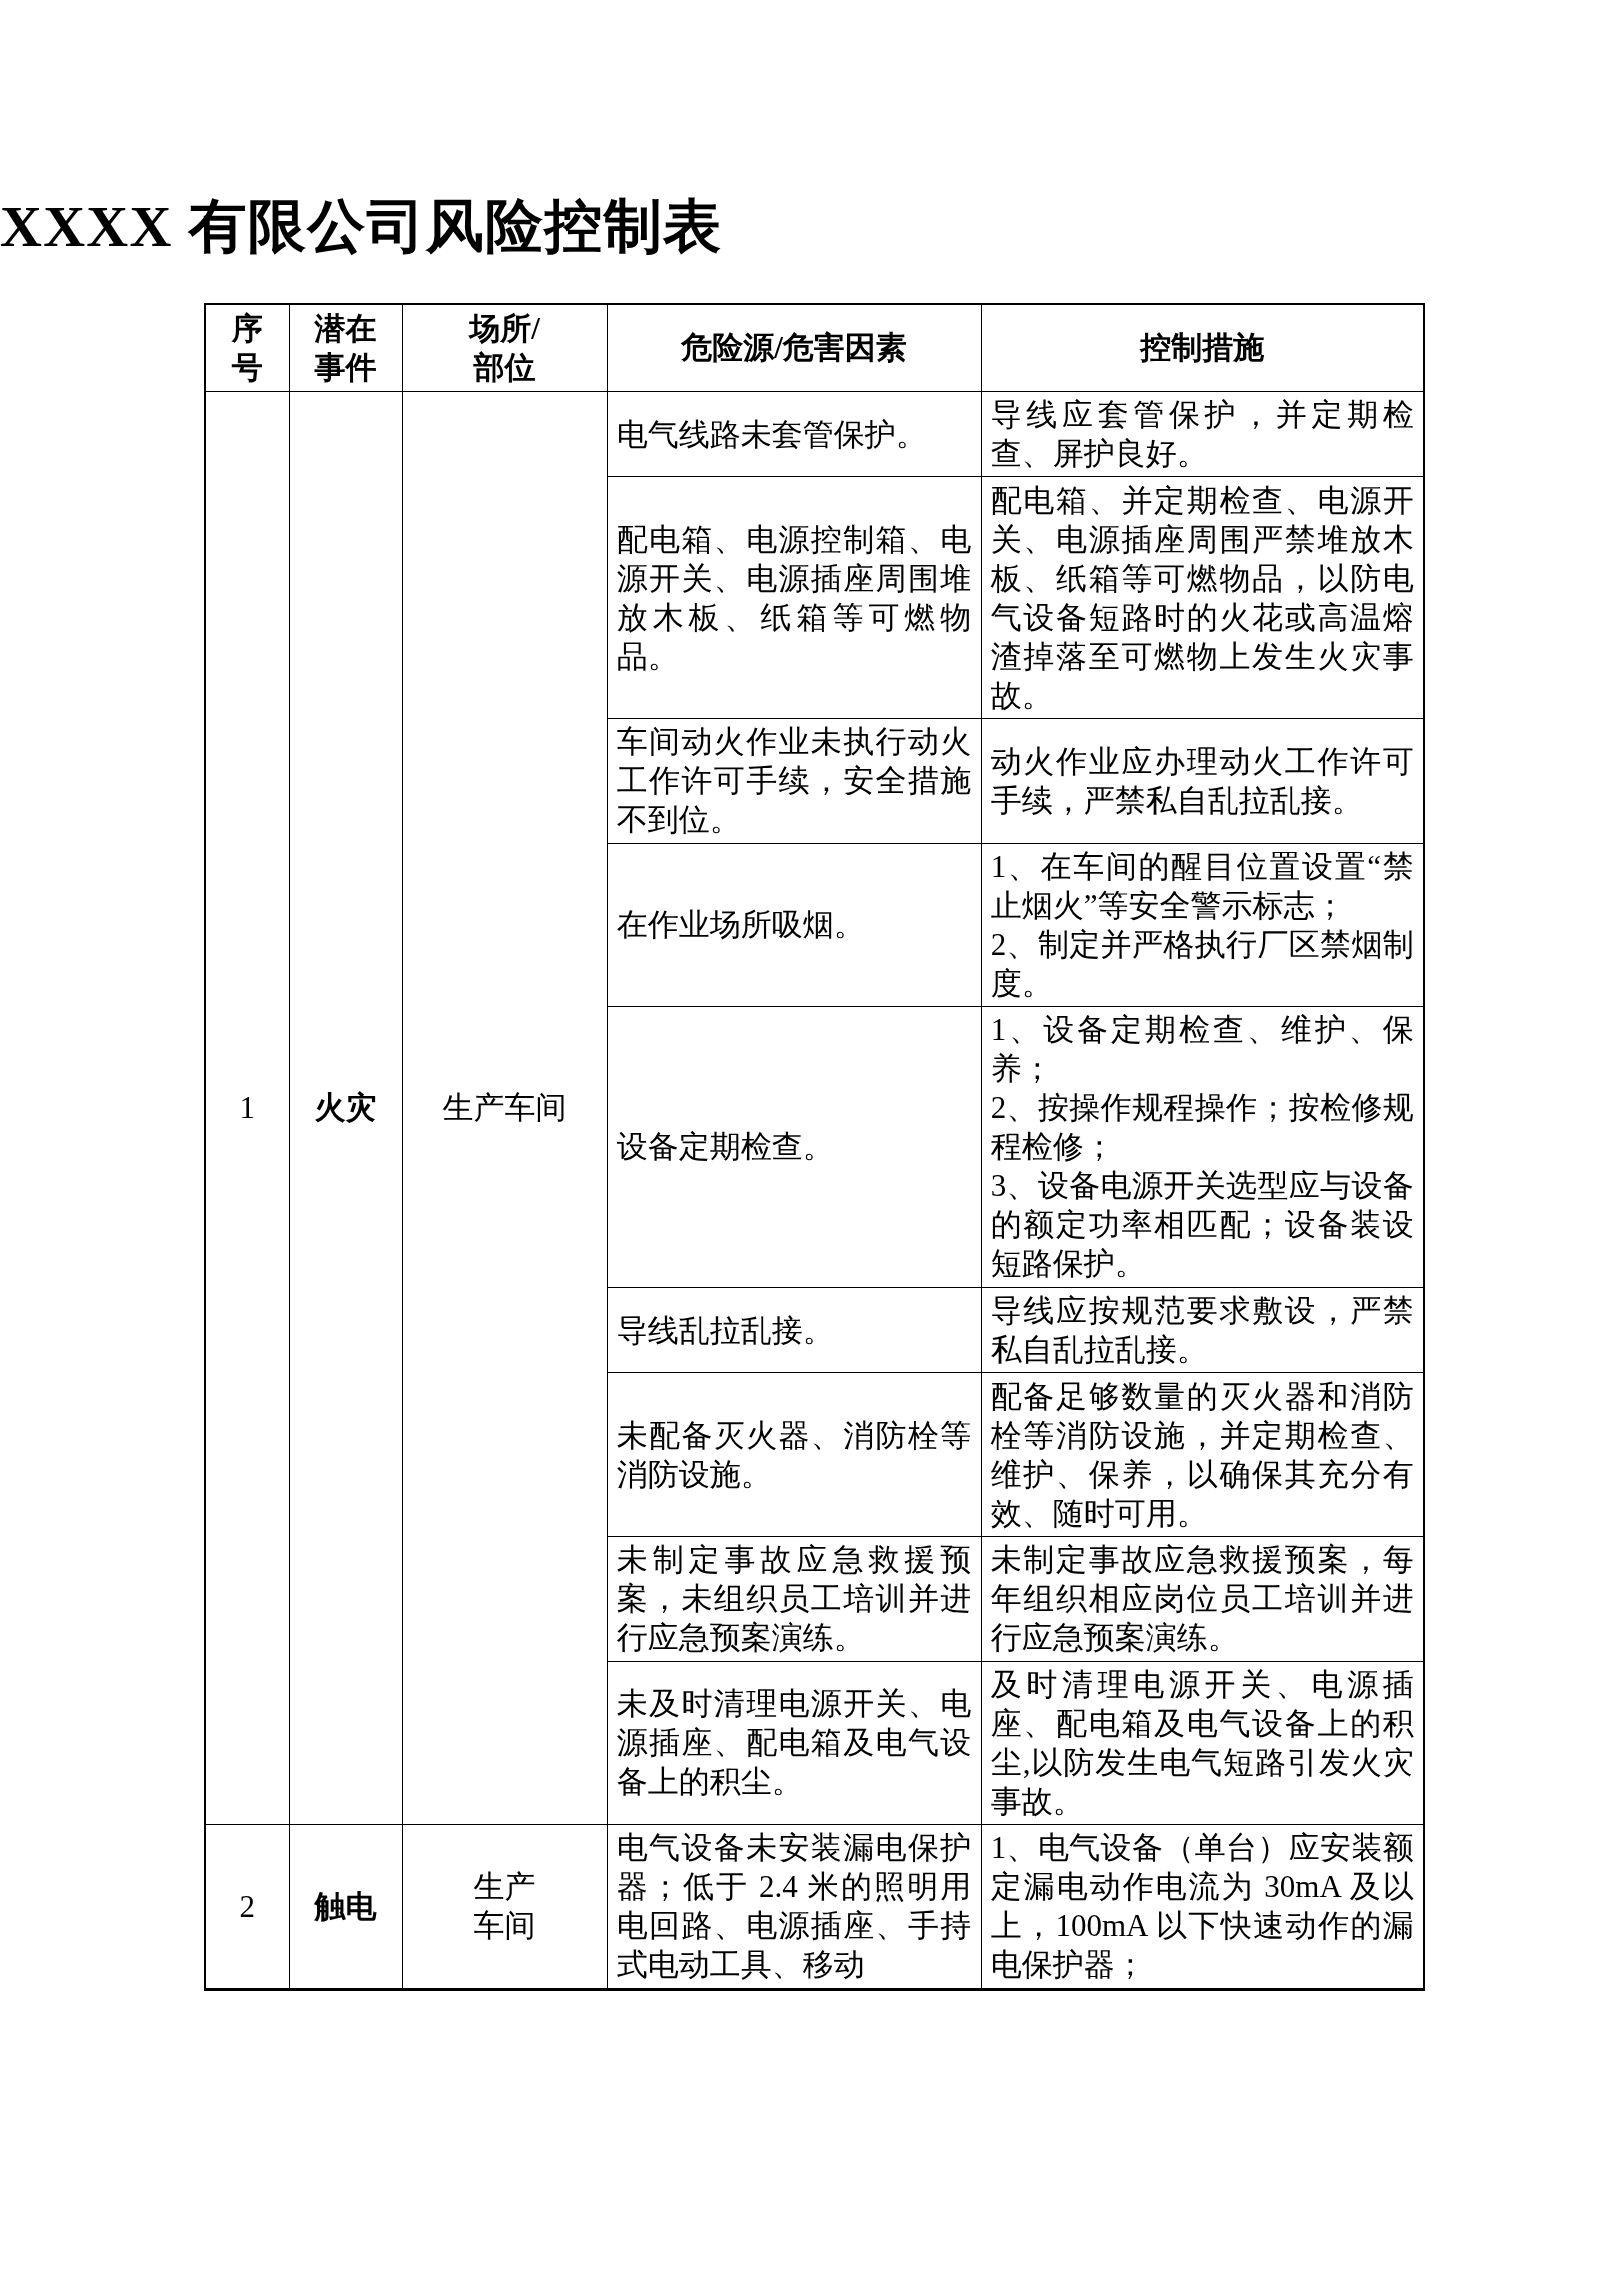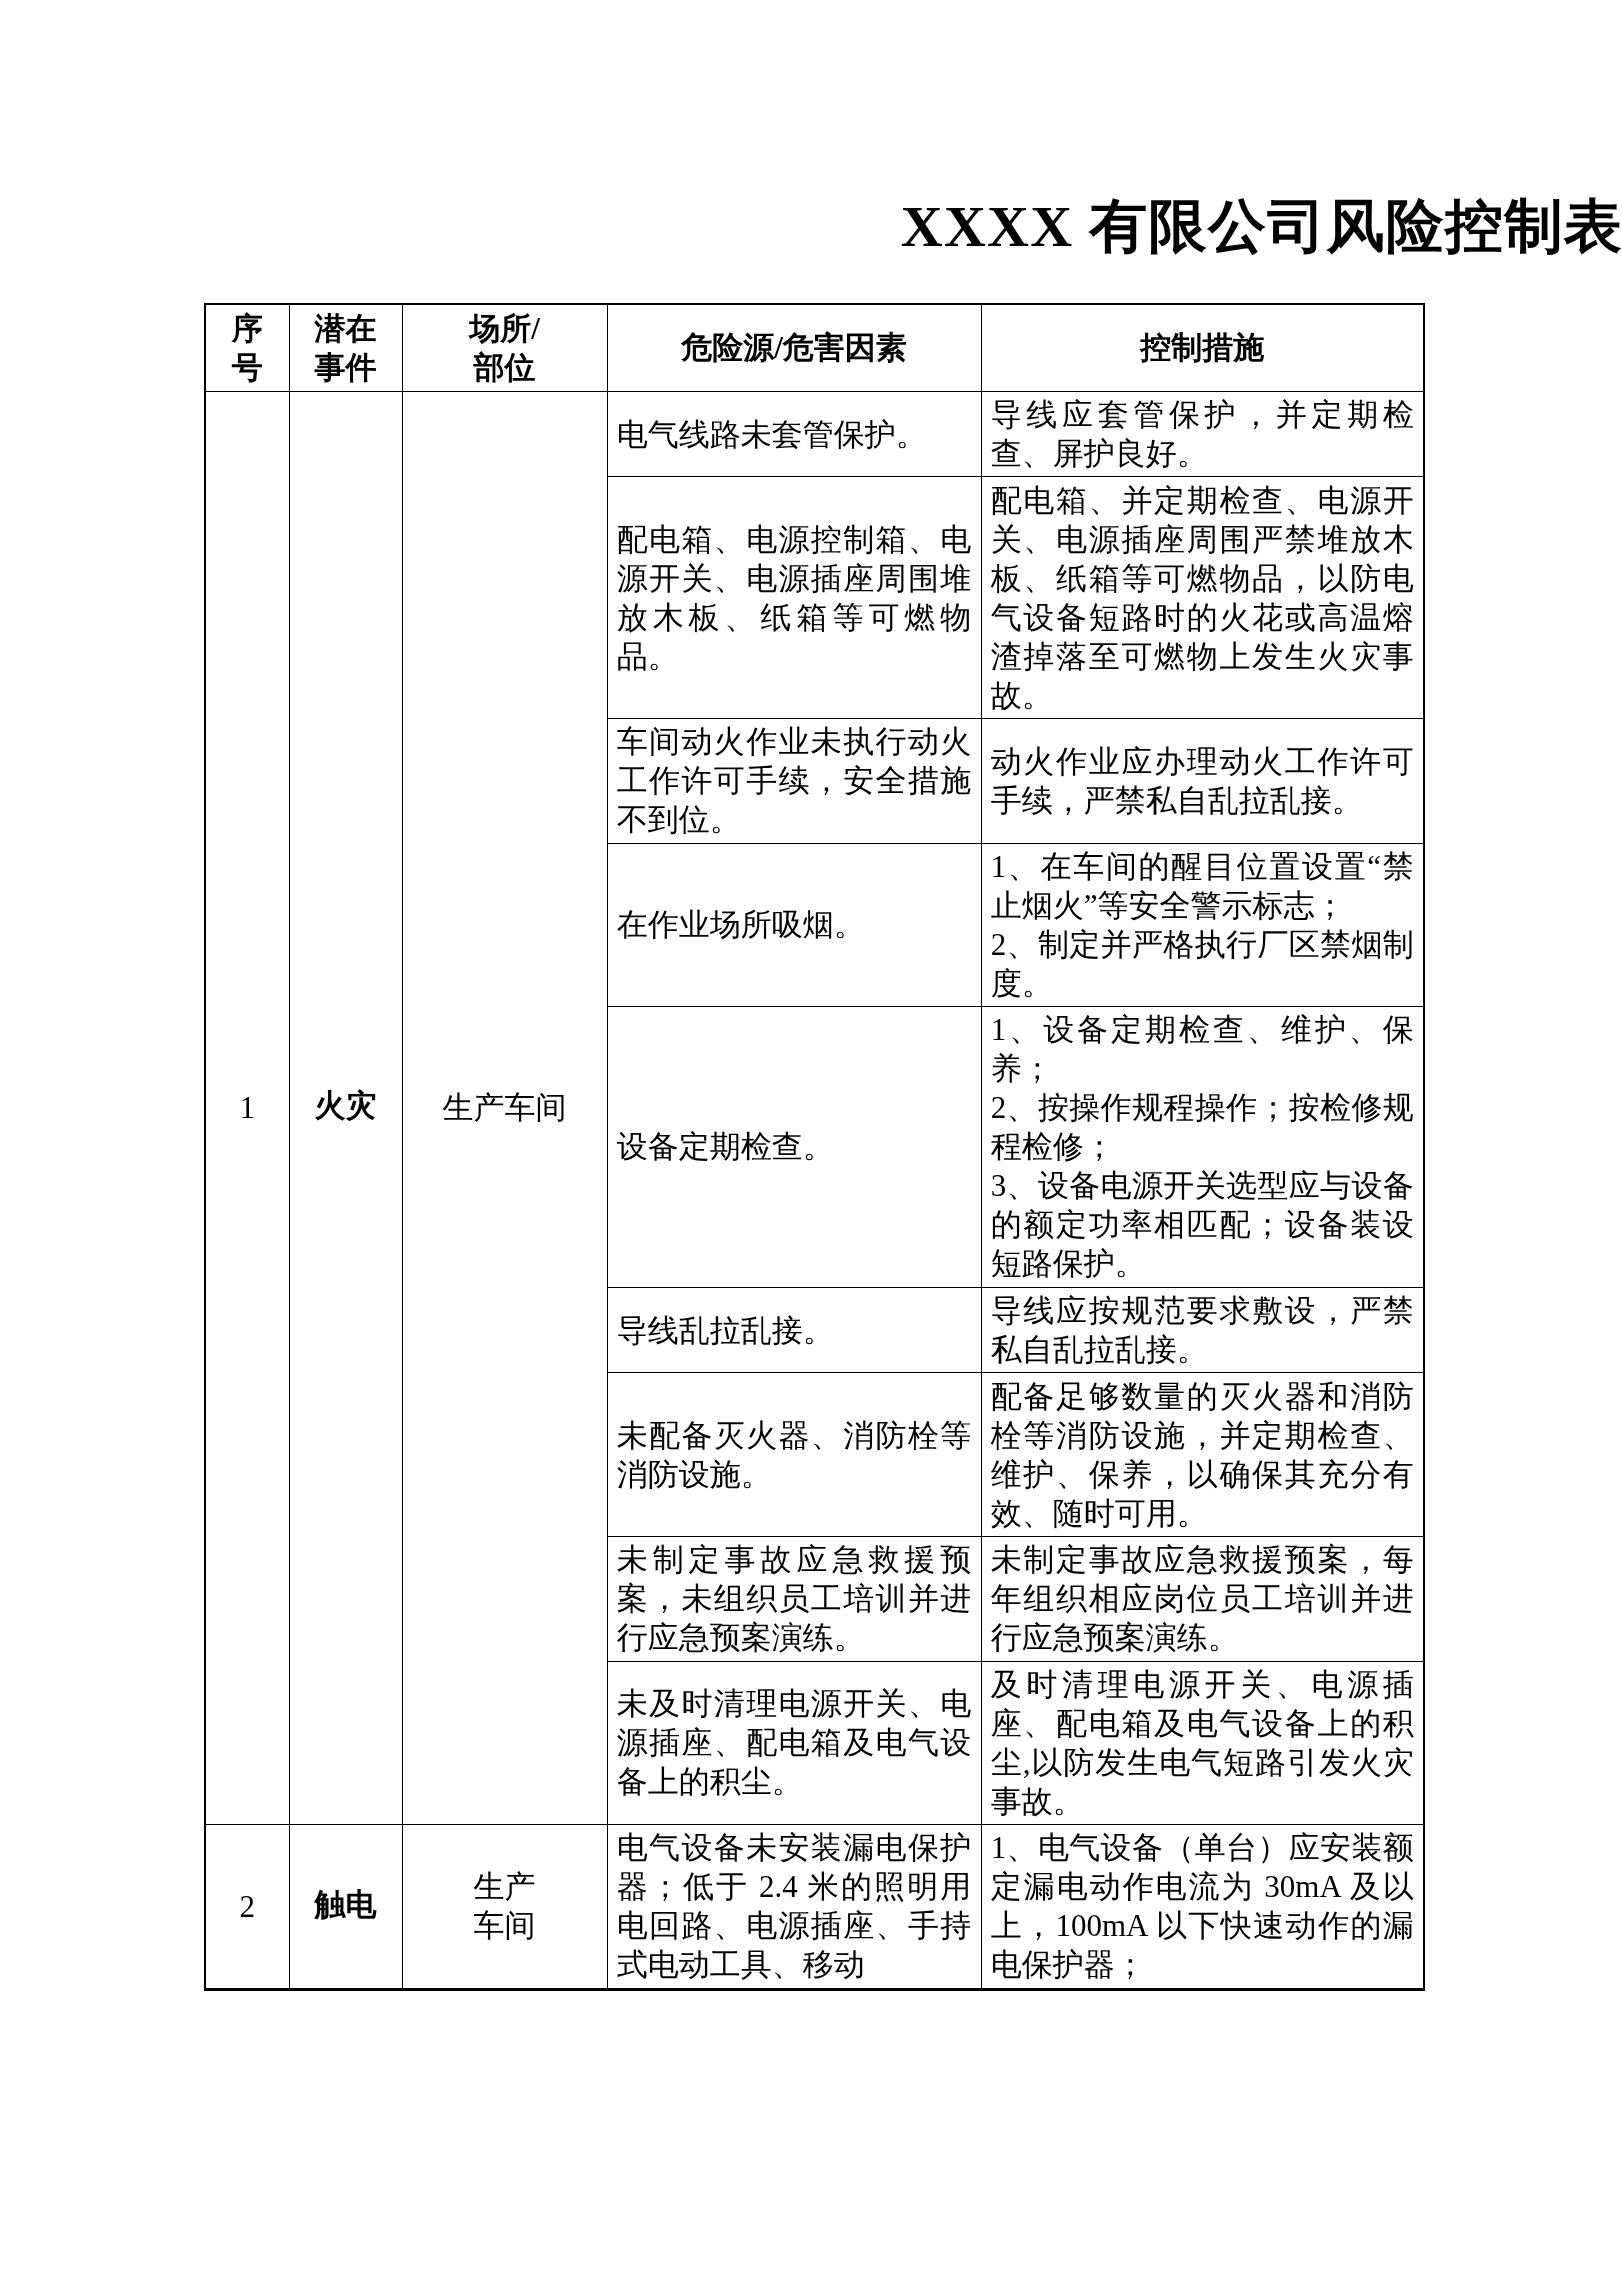--- a/index.html
+++ b/index.html
@@ -14,21 +14,21 @@
     width: 1623px;
     height: 2295px;
     background: #ffffff;
     overflow: hidden;
   }
   .doc-title {
     position: absolute;
     top: 188px;
     left: 0;
     width: 100%;
-    text-align: right;
+    text-align: left;
     font-size: 58px;
     font-weight: 700;
     letter-spacing: 1.3px;
     white-space: nowrap;
   }
   table.risk-table {
     position: absolute;
     left: 204px;
     top: 303px;
     width: 1218px;
@@ -49,21 +49,21 @@
     white-space: pre-line;
     padding: 3.9px 2.6px;
     border-top: 2px solid #000;
   }
   .risk-table td { padding: 3.3px 9.2px; }
   td.cell-center {
     text-align: center;
     white-space: pre-line;
     padding: 3.3px 3.9px;
   }
-  td.cell-bold { font-weight: 700; font-family: Liberation Mono, monospace; }
+  td.cell-bold { font-weight: 700; }
   td.cell-text {
     text-align: justify;
     text-justify: inter-ideograph;
     white-space: pre-line;
   }
   .risk-table tbody tr:last-child td { border-bottom: 3.3px solid #000; }
 </style>
 </head>
 <body>
 

